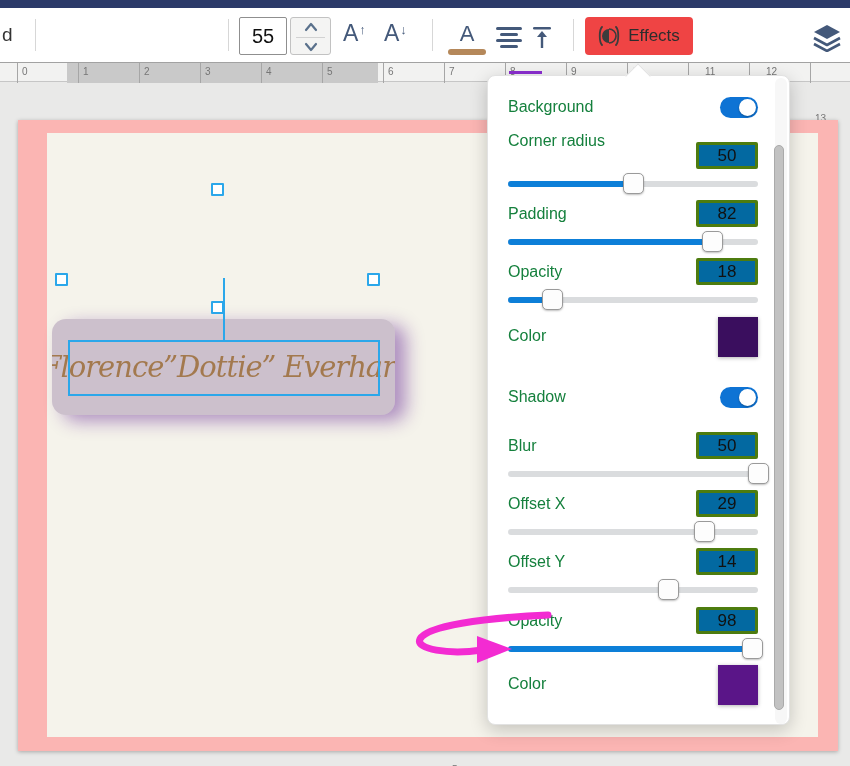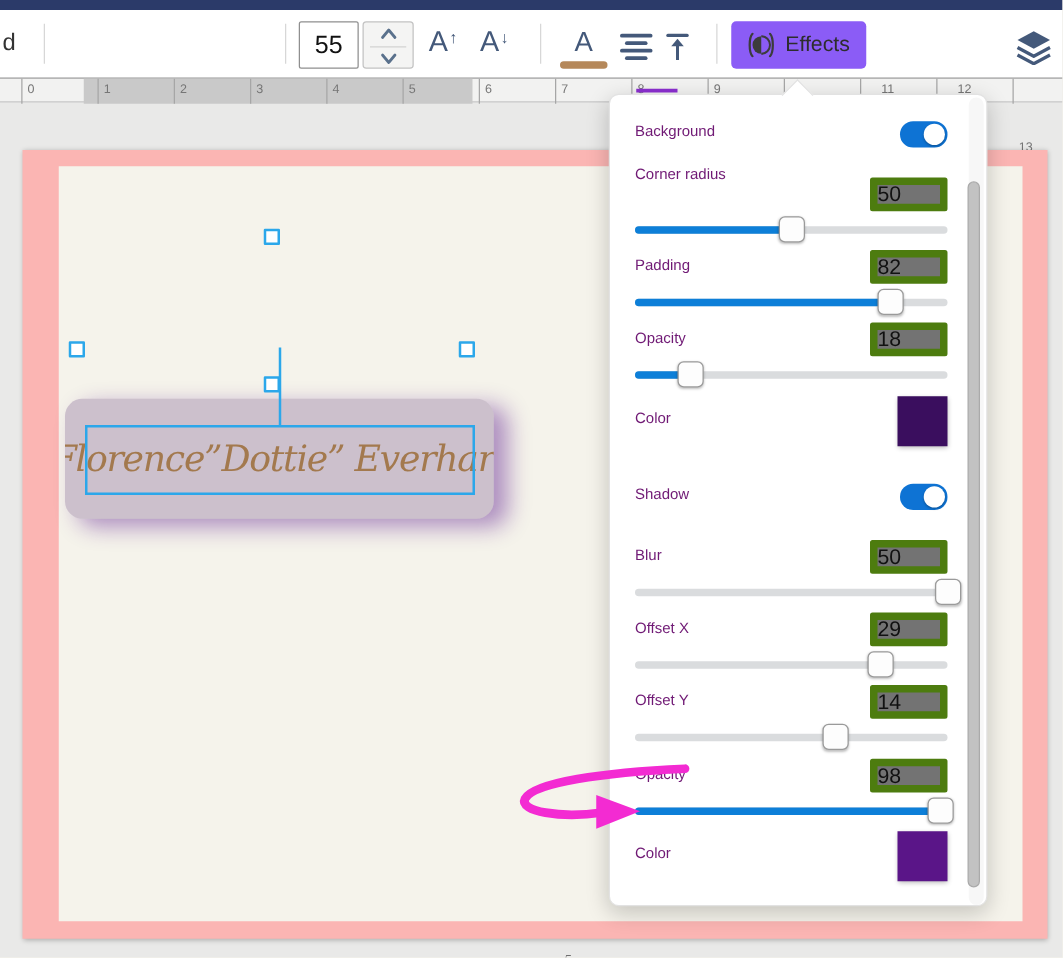--- a/index.html
+++ b/index.html
@@ -20,21 +20,21 @@
       border-radius:2px; text-align:center; font-size:20px; color:#111; font-family:"Liberation Sans",sans-serif; background:#fff; }
   .stepper { position:absolute; left:290px; top:9px; width:41px; height:38px; background:#f4f4f3; border:1px solid #c2c2c2; border-radius:3px; }
   .stepper svg { display:block; margin:2px auto 0; }
   .stepper .div { position:absolute; left:5px; right:5px; top:19px; height:1px; background:#d2d2d2; }
   .tb-btn { position:absolute; top:12px; display:flex; align-items:center; color:#44597a; cursor:pointer; }
   .a-big { font-size:23px; font-weight:500; }
   .a-arrow { font-size:13px; margin-left:1px; margin-top:-8px; }
   .colorA { position:absolute; left:448px; top:13px; width:38px; height:36px; cursor:pointer; }
   .colorA .glyph { display:block; text-align:center; font-size:22px; font-weight:500; color:#44597a; line-height:26px; }
   .colorA .bar { position:absolute; left:0; bottom:2px; width:38px; height:6px; border-radius:3px; }
-  .effects-btn { position:absolute; left:585px; top:9px; width:108px; height:38px; background:#8b5cf6; border-radius:4px;
+  .effects-btn { position:absolute; left:585px; top:9px; width:108px; height:38px; background:#ef4444; border-radius:4px;
       display:flex; align-items:center; justify-content:center; gap:8px; cursor:pointer; }
   .effects-btn .lbl { font-size:17px; color:#2d2d2d; }
 
   
   .ruler { position:absolute; left:0; top:62px; width:850px; height:20px; background:#f2f2f1;
       border-top:1px solid #a2a2a2; border-bottom:1px solid #c6c6c6; }
   .ruler .hl { position:absolute; left:67px; top:0; width:311px; height:20px; background:#c9c9c9; }
   .ruler .tick { position:absolute; top:0; width:1px; height:20px; background:#a6a6a6; }
   .ruler .num { position:absolute; top:3px; font-size:10px; color:#767676; }
   .ruler-mark { position:absolute; left:509px; top:71px; width:33px; height:3px; z-index:3; }
@@ -52,23 +52,23 @@
       font-family:"DejaVu Serif",serif; font-style:italic; font-size:29px; letter-spacing:-1px; color:#a3794e; white-space:nowrap; overflow:hidden; }
   .sel-box { position:absolute; left:68px; top:258px; width:312px; height:56px; border:2px solid #2ba7ea; }
   .handle { position:absolute; width:13px; height:13px; background:#fff; border:2.5px solid #2ba7ea; border-radius:1px; }
   .rot-stem { position:absolute; left:223px; top:196px; width:2px; height:62px; background:#2ba7ea; }
 
   
   .popup { position:absolute; left:487px; top:75px; width:303px; height:650px; background:#fff;
       border:1px solid #e2e2e2; border-radius:8px; box-shadow:0 5px 18px rgba(0,0,0,0.2); z-index:5; }
   .popup .caret-up { position:absolute; left:141px; top:-9px; width:18px; height:18px; background:#fff;
       border-left:1px solid #e2e2e2; border-top:1px solid #e2e2e2; transform:rotate(45deg); }
-  .ctl-label { position:absolute; left:20px; font-size:12px; color:#701a75; }
-  .ctl-input { position:absolute; left:208px; width:62px; height:27px; border:6px solid #4d7c0f; border-radius:2px;
-      text-align:left; font-size:17px; color:#111; background:#737373; font-family:"Liberation Sans",sans-serif; }
+  .ctl-label { position:absolute; left:20px; font-size:16px; color:#15803d; }
+  .ctl-input { position:absolute; left:208px; width:62px; height:27px; border:3px solid #4d7c0f; border-radius:2px;
+      text-align:center; font-size:17px; color:#111; background:#0369a1; font-family:"Liberation Sans",sans-serif; }
   .toggle { position:absolute; left:232px; width:38px; height:21px; border-radius:11px; cursor:pointer; }
   .toggle .knob { position:absolute; right:2px; top:2px; width:17px; height:17px; border-radius:50%; background:#fff; box-shadow:0 1px 2px rgba(0,0,0,.3); }
   .slider { position:absolute; left:20px; width:250px; height:22px; cursor:pointer; }
   .slider .track { position:absolute; left:0; top:8px; width:250px; height:6px; border-radius:3px; background:#dadcde; }
   .slider .fill { position:absolute; left:0; top:8px; height:6px; border-radius:3px; }
   .slider .thumb { position:absolute; top:0; width:21px; height:21px; background:#fdfdfd; border:1px solid #9a9a9a;
       border-radius:5px; box-shadow:0 1px 2px rgba(0,0,0,.25); }
   .swatch { position:absolute; left:230px; width:40px; height:40px; box-shadow:0 1px 4px rgba(0,0,0,.3); cursor:pointer; }
   .pscroll-track { position:absolute; right:2px; top:2px; width:12px; height:646px; background:#f7f7f7; border-radius:6px; }
   .pscroll-thumb { position:absolute; right:3px; top:67px; width:10px; height:565px; background:#c2c2c2; border:1px solid #aaa; border-radius:5px; }

